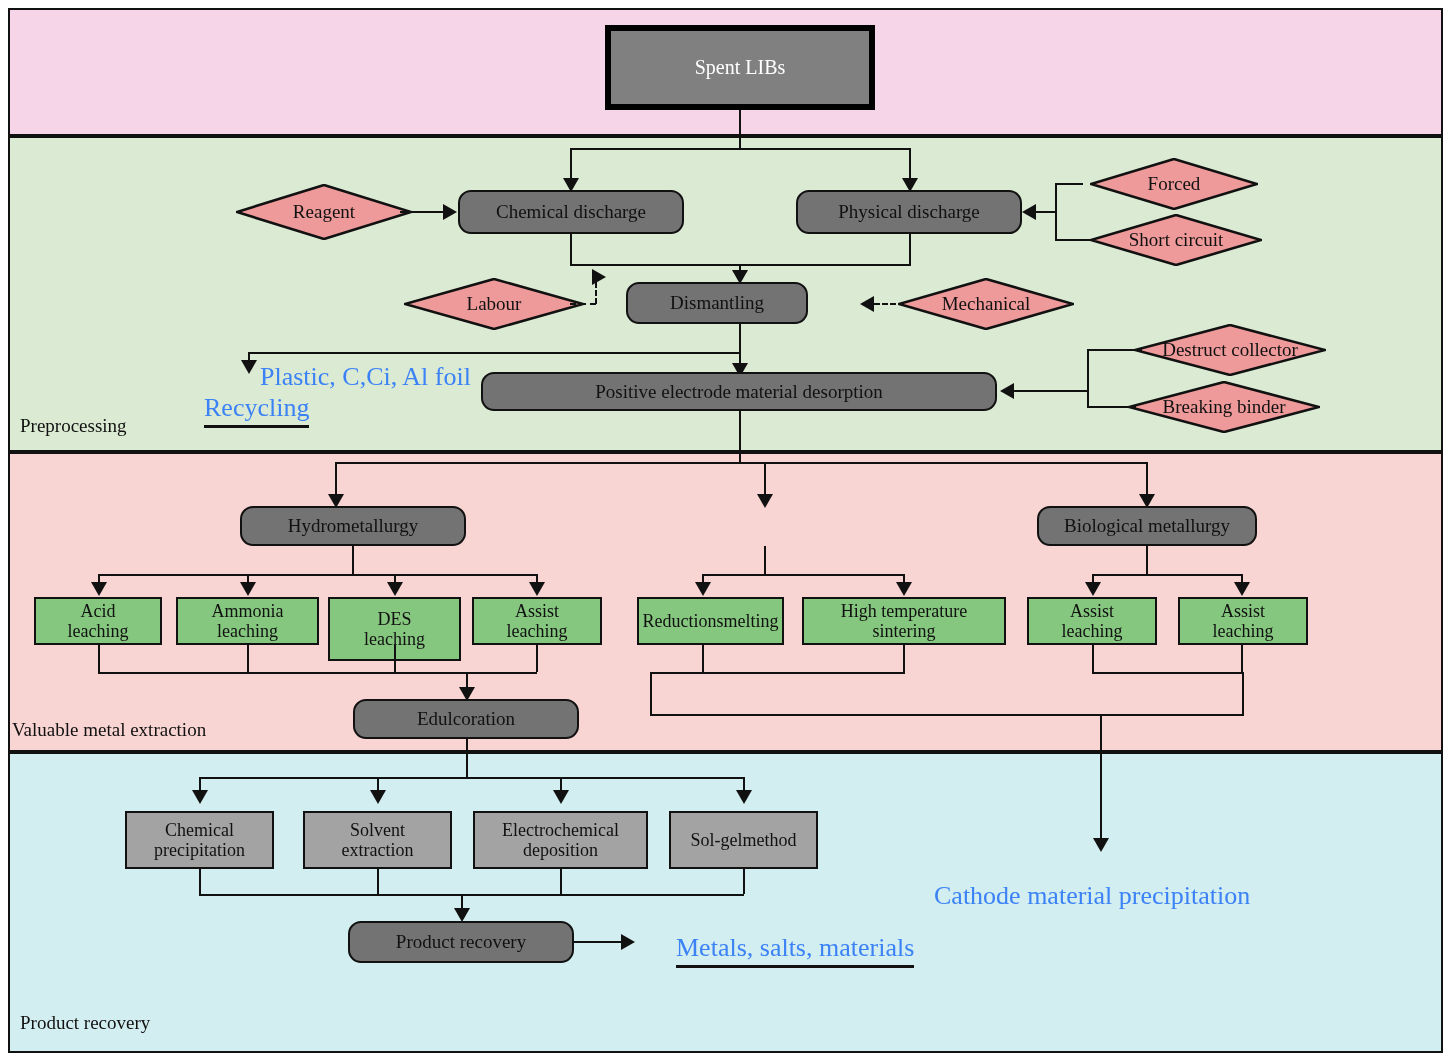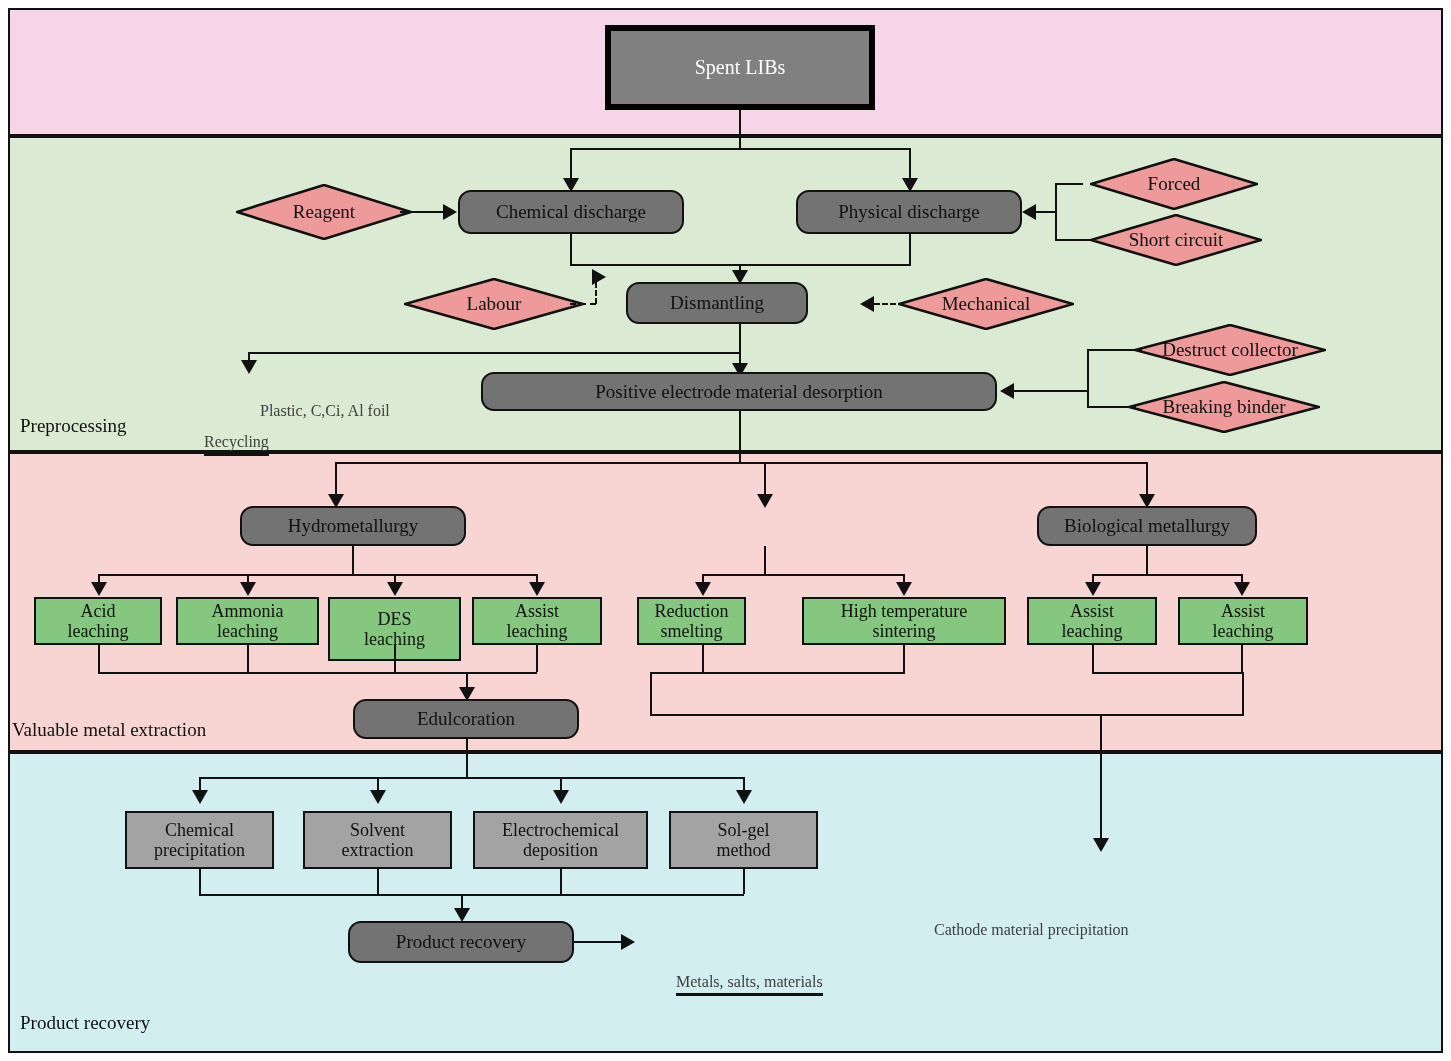--- a/index.html
+++ b/index.html
@@ -27,21 +27,21 @@
   .diamond .dtext{position:relative;z-index:2;}
 
   .ln{position:absolute;background:#111;}
   .h{height:2px;}
   .v{width:2px;}
   .arrow{position:absolute;width:0;height:0;}
   .a-down{border-left:8px solid transparent;border-right:8px solid transparent;border-top:14px solid #111;}
   .a-right{border-top:8px solid transparent;border-bottom:8px solid transparent;border-left:14px solid #111;}
   .a-left{border-top:8px solid transparent;border-bottom:8px solid transparent;border-right:14px solid #111;}
 
-  .freetext{position:absolute;font-size:16px;color:#404040;white-space:nowrap;margin-top:40px;}
+  .freetext{position:absolute;font-size:26px;color:#3b82f6;white-space:nowrap;}
   .underlined{border-bottom:3px solid #111;padding-bottom:2px;}
   .dashed-seg{position:absolute;border-top:2px dashed #111;}
 </style>
 </head>
 <body>
 
 <div id="stage">
 
   <div class="band" id="band-pre-top"></div>
   <div class="band" id="band-pre"></div>
@@ -187,21 +187,21 @@
     <span>leaching</span>
   </div>
 
   <div class="ln v" style="left:764px;top:546px;height:28px;"></div>
   <div class="ln h" style="left:702px;top:574px;width:203px;"></div>
   <div class="ln v" style="left:702px;top:574px;height:12px;"></div>
   <div class="ln v" style="left:903px;top:574px;height:12px;"></div>
   <div class="arrow a-down" style="left:695px;top:582px;"></div>
   <div class="arrow a-down" style="left:896px;top:582px;"></div>
 
-  <div class="node green" style="left:637px;top:597px;width:109px;height:48px;flex-direction:column;">
+  <div class="node green" style="left:637px;top:597px;width:147px;height:48px;flex-direction:row;">
     <span>Reduction</span>
     <span>smelting</span>
   </div>
   <div class="node green" style="left:802px;top:597px;width:204px;height:48px;flex-direction:column;">
     <span>High temperature</span>
     <span>sintering</span>
   </div>
 
   <div class="ln v" style="left:1146px;top:546px;height:28px;"></div>
   <div class="ln h" style="left:1092px;top:574px;width:150px;"></div>
@@ -261,21 +261,21 @@
     <span>precipitation</span>
   </div>
   <div class="node bluesq" style="left:473px;top:811px;width:175px;height:58px;flex-direction:column;">
     <span>Electrochemical</span>
     <span>deposition</span>
   </div>
   <div class="node bluesq" style="left:303px;top:811px;width:149px;height:58px;flex-direction:column;">
     <span>Solvent</span>
     <span>extraction</span>
   </div>
-  <div class="node bluesq" style="left:669px;top:811px;width:149px;height:58px;flex-direction:column;">
+  <div class="node bluesq" style="left:669px;top:811px;width:149px;height:58px;flex-direction:row;">
     <span>Sol-gel</span>
     <span>method</span>
   </div>
 
   <div class="ln v" style="left:199px;top:869px;height:25px;"></div>
   <div class="ln v" style="left:377px;top:869px;height:25px;"></div>
   <div class="ln v" style="left:560px;top:869px;height:25px;"></div>
   <div class="ln v" style="left:743px;top:869px;height:25px;"></div>
   <div class="ln h" style="left:199px;top:894px;width:545px;"></div>
   <div class="ln v" style="left:461px;top:894px;height:20px;"></div>

